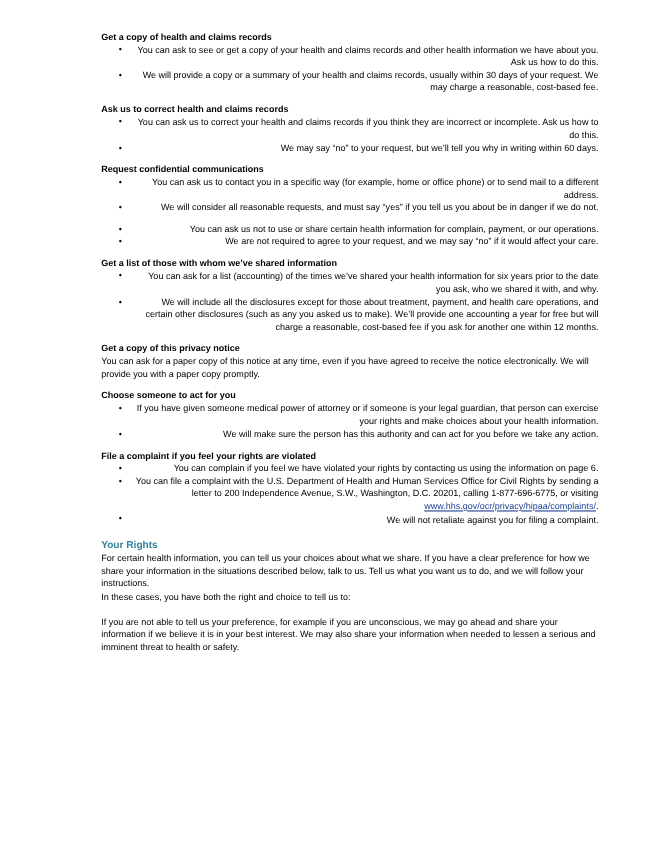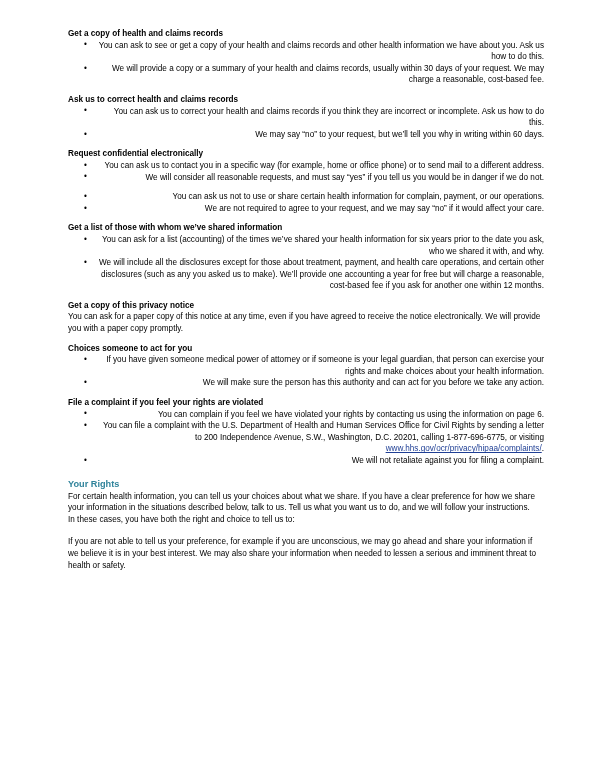--- a/index.html
+++ b/index.html
@@ -12,21 +12,21 @@
     height: 776px;
     font-family: "Liberation Sans", sans-serif;
     color: #000000;
     overflow: hidden;
   }
   .page {
     position: relative;
     width: 600px;
     height: 668px;
     box-sizing: border-box;
-    padding: 28px 56px 0 68px;
+    padding: 28px 56px 0 92px;
     background: #ffffff;
   }
   .doc-body {
     font-size: 8.2px;
     line-height: 11.6px;
   }
   h3.sec-head {
     font-size: 8.2px;
     line-height: 11.6px;
     font-weight: bold;
@@ -98,45 +98,45 @@
     </ul>
     <div class="gap"></div>
 
     <h3 class="sec-head">Ask us to correct health and claims records</h3>
     <ul class="blist">
       <li>You can ask us to correct your health and claims records if you think they are incorrect or incomplete. Ask us how to do this.</li>
       <li>We may say “no” to your request, but we’ll tell you why in writing within 60 days.</li>
     </ul>
     <div class="gap"></div>
 
-    <h3 class="sec-head">Request confidential electronically</h3>
+    <h3 class="sec-head">Request confidential communications</h3>
     <ul class="blist">
       <li>You can ask us to contact you in a specific way (for example, home or office phone) or to send mail to a different address.</li>
-      <li>We will consider all reasonable requests, and must say “yes” if you tell us you would be in danger if we do not.</li>
+      <li>We will consider all reasonable requests, and must say “yes” if you tell us you about be in danger if we do not.</li>
     </ul>
     <div class="gap"></div>
 
     <ul class="blist">
       <li>You can ask us not to use or share certain health information for complain, payment, or our operations.</li>
       <li>We are not required to agree to your request, and we may say “no” if it would affect your care.</li>
     </ul>
     <div class="gap"></div>
 
     <h3 class="sec-head">Get a list of those with whom we’ve shared information</h3>
     <ul class="blist">
       <li>You can ask for a list (accounting) of the times we’ve shared your health information for six years prior to the date you ask, who we shared it with, and why.</li>
       <li>We will include all the disclosures except for those about treatment, payment, and health care operations, and certain other disclosures (such as any you asked us to make). We’ll provide one accounting a year for free but will charge a reasonable, cost-based fee if you ask for another one within 12 months.</li>
     </ul>
     <div class="gap"></div>
 
     <h3 class="sec-head">Get a copy of this privacy notice</h3>
     <p class="para">You can ask for a paper copy of this notice at any time, even if you have agreed to receive the notice electronically. We will provide you with a paper copy promptly.</p>
     <div class="gap"></div>
 
-    <h3 class="sec-head">Choices someone to act for you</h3>
+    <h3 class="sec-head">Choose someone to act for you</h3>
     <ul class="blist">
       <li>If you have given someone medical power of attorney or if someone is your legal guardian, that person can exercise your rights and make choices about your health information.</li>
       <li>We will make sure the person has this authority and can act for you before we take any action.</li>
     </ul>
     <div class="gap"></div>
 
     <h3 class="sec-head">File a complaint if you feel your rights are violated</h3>
     <ul class="blist">
       <li>You can complain if you feel we have violated your rights by contacting us using the information on page 6.</li>
       <li><span>You can file a complaint with the U.S. Department of Health and Human Services Office for Civil Rights by sending a letter to 200 Independence Avenue, S.W., Washington, D.C. 20201, calling 1-877-696-6775, or visiting </span><a class="doclink" href="#">www.hhs.gov/ocr/privacy/hipaa/complaints/</a><span>.</span></li>

